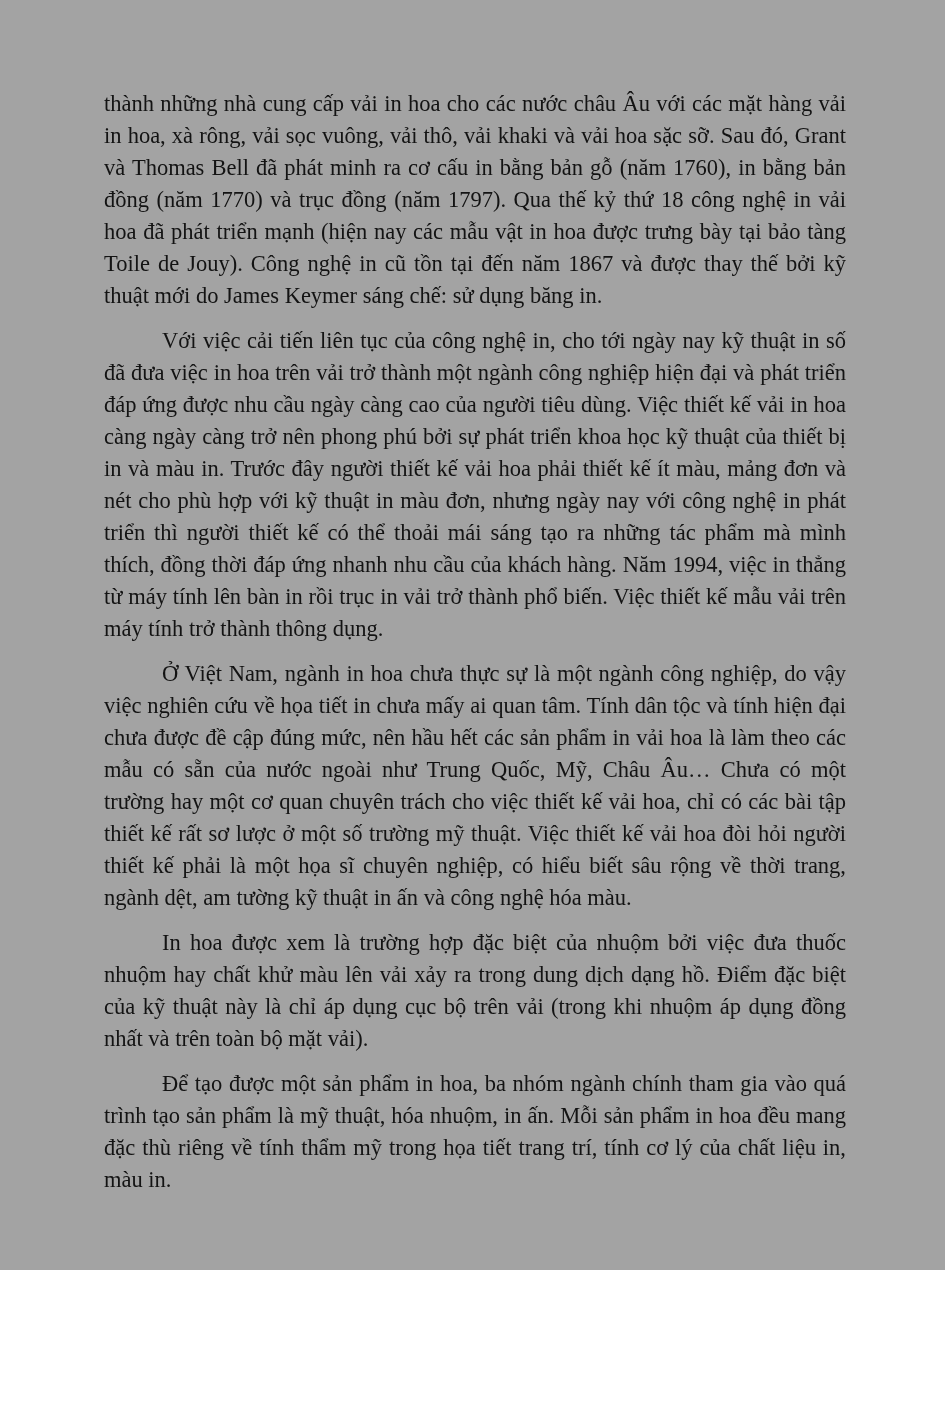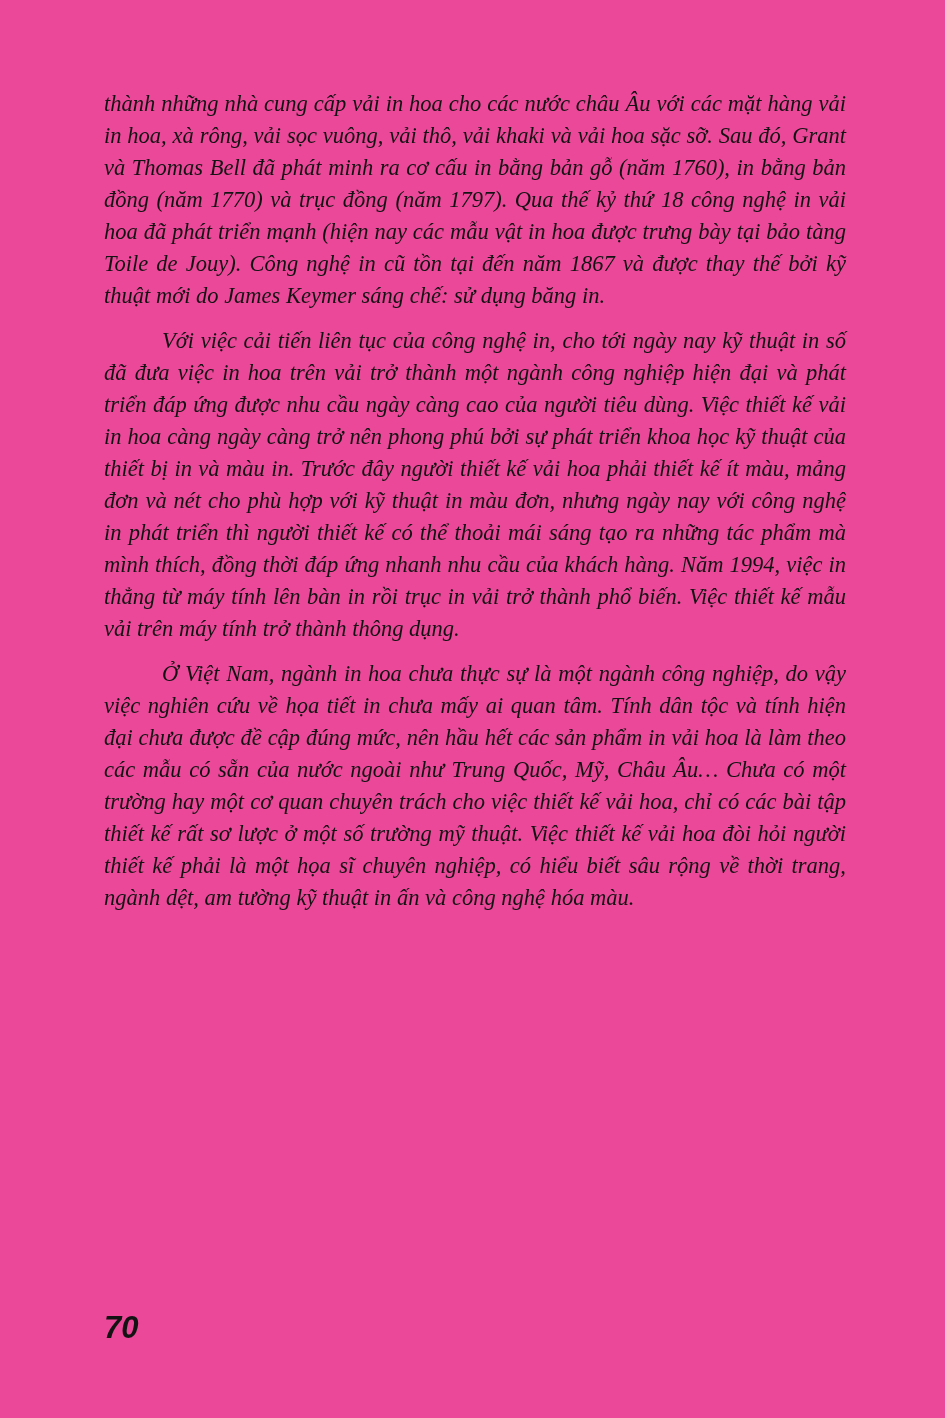--- a/index.html
+++ b/index.html
@@ -3,26 +3,25 @@
 <meta charset="utf-8">
 <style>
   html, body {
     margin: 0;
     padding: 0;
     background: #ffffff;
   }
   .page {
     position: relative;
     width: 945px;
-    height: 1418px;
-    background: #ec4899;
+    height: 1270px;
+    background: #a3a3a3;
     overflow: hidden;
     font-family: "Liberation Serif", "DejaVu Serif", serif;
     color: #111111;
-    font-style: italic;
   }
   .text-block {
     position: absolute;
     left: 104px;
     top: 88px;
     width: 742px;
   }
   .para {
     margin: 0 0 13px 0;
     font-size: 22.5px;
@@ -45,15 +44,17 @@
   }
 </style>
 </head>
 <body>
 
 <div class="page">
   <div class="text-block">
     <p class="para no-indent">thành những nhà cung cấp vải in hoa cho các nước châu Âu với các mặt hàng vải in hoa, xà rông, vải sọc vuông, vải thô, vải khaki và vải hoa sặc sỡ. Sau đó, Grant và Thomas Bell đã phát minh ra cơ cấu in bằng bản gỗ (năm 1760), in bằng bản đồng (năm 1770) và trục đồng (năm 1797). Qua thế kỷ thứ 18 công nghệ in vải hoa đã phát triển mạnh (hiện nay các mẫu vật in hoa được trưng bày tại bảo tàng Toile de Jouy). Công nghệ in cũ tồn tại đến năm 1867 và được thay thế bởi kỹ thuật mới do James Keymer sáng chế: sử dụng băng in.</p>
     <p class="para">Với việc cải tiến liên tục của công nghệ in, cho tới ngày nay kỹ thuật in số đã đưa việc in hoa trên vải trở thành một ngành công nghiệp hiện đại và phát triển đáp ứng được nhu cầu ngày càng cao của người tiêu dùng. Việc thiết kế vải in hoa càng ngày càng trở nên phong phú bởi sự phát triển khoa học kỹ thuật của thiết bị in và màu in. Trước đây người thiết kế vải hoa phải thiết kế ít màu, mảng đơn và nét cho phù hợp với kỹ thuật in màu đơn, nhưng ngày nay với công nghệ in phát triển thì người thiết kế có thể thoải mái sáng tạo ra những tác phẩm mà mình thích, đồng thời đáp ứng nhanh nhu cầu của khách hàng. Năm 1994, việc in thẳng từ máy tính lên bàn in rồi trục in vải trở thành phổ biến. Việc thiết kế mẫu vải trên máy tính trở thành thông dụng.</p>
     <p class="para">Ở Việt Nam, ngành in hoa chưa thực sự là một ngành công nghiệp, do vậy việc nghiên cứu về họa tiết in chưa mấy ai quan tâm. Tính dân tộc và tính hiện đại chưa được đề cập đúng mức, nên hầu hết các sản phẩm in vải hoa là làm theo các mẫu có sẵn của nước ngoài như Trung Quốc, Mỹ, Châu Âu… Chưa có một trường hay một cơ quan chuyên trách cho việc thiết kế vải hoa, chỉ có các bài tập thiết kế rất sơ lược ở một số trường mỹ thuật. Việc thiết kế vải hoa đòi hỏi người thiết kế phải là một họa sĩ chuyên nghiệp, có hiểu biết sâu rộng về thời trang, ngành dệt, am tường kỹ thuật in ấn và công nghệ hóa màu.</p>
+    <p class="para">In hoa được xem là trường hợp đặc biệt của nhuộm bởi việc đưa thuốc nhuộm hay chất khử màu lên vải xảy ra trong dung dịch dạng hồ. Điểm đặc biệt của kỹ thuật này là chỉ áp dụng cục bộ trên vải (trong khi nhuộm áp dụng đồng nhất và trên toàn bộ mặt vải).</p>
+    <p class="para">Để tạo được một sản phẩm in hoa, ba nhóm ngành chính tham gia vào quá trình tạo sản phẩm là mỹ thuật, hóa nhuộm, in ấn. Mỗi sản phẩm in hoa đều mang đặc thù riêng về tính thẩm mỹ trong họa tiết trang trí, tính cơ lý của chất liệu in, màu in.</p>
   </div>
   <div class="page-number">70</div>
 </div>
 
 </body></html>

